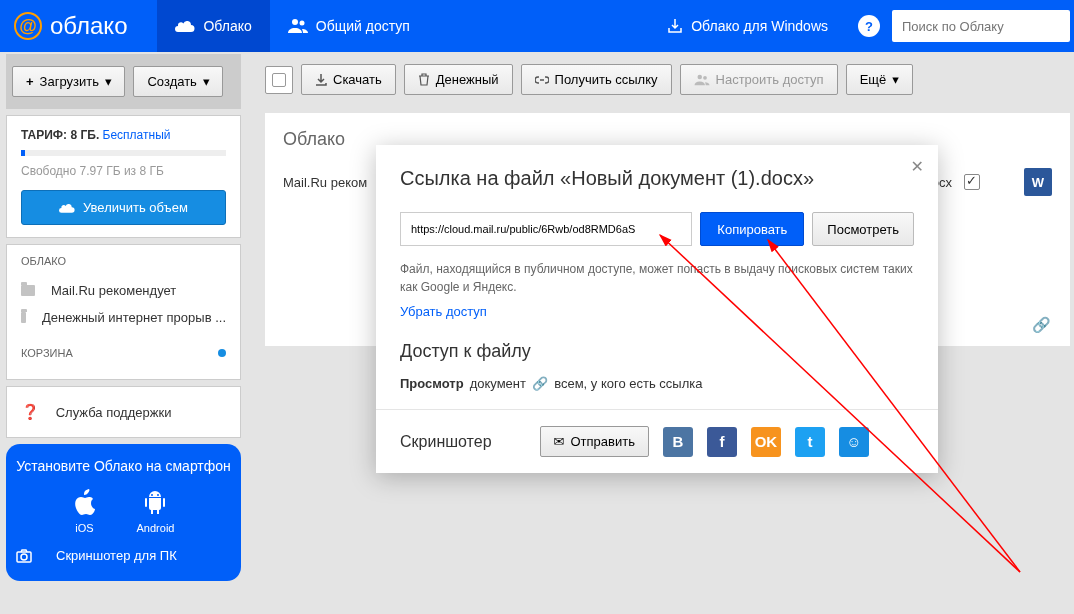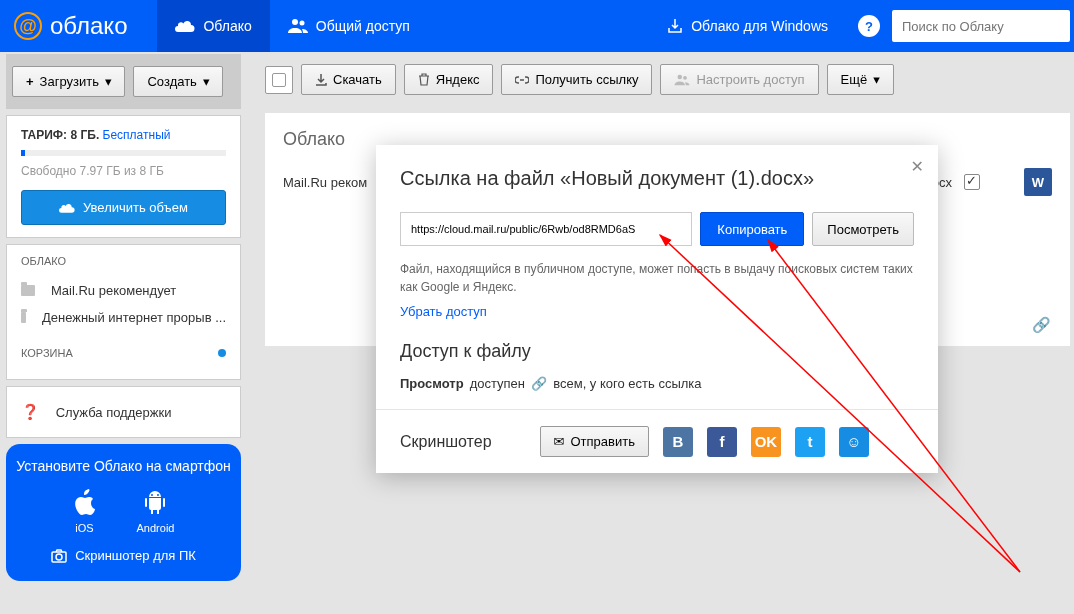--- a/index.html
+++ b/index.html
@@ -21,21 +21,21 @@
 .tariff-bar::before{content:"";position:absolute;left:0;top:0;width:4px;height:6px;background:#005ff9;}
 .btn-primary{background:#168de2;border:1px solid #0d6fb8;color:#fff;width:100%;padding:9px;border-radius:3px;cursor:pointer;font-size:13px;display:flex;align-items:center;justify-content:center;gap:8px;}
 .sb-section{background:#fff;padding:10px 14px;margin:6px;border:1px solid #ccc;}
 .sb-h{font-size:11px;color:#666;margin-bottom:10px;display:flex;justify-content:space-between;align-items:center;}
 .sb-item{padding:6px 0;font-size:13px;color:#333;cursor:pointer;display:flex;align-items:center;gap:16px;white-space:nowrap;overflow:hidden;text-overflow:ellipsis;}
 .fld-ic{width:14px;height:11px;background:#c3c3c3;border-radius:1px;display:inline-block;position:relative;}
 .fld-ic::before{content:"";position:absolute;top:-3px;left:0;width:6px;height:3px;background:#c3c3c3;border-radius:1px 1px 0 0;}
 .sb-promo{background:#005ff9;color:#fff;margin:6px;text-align:center;padding:14px 10px 18px;border-radius:14px;}
 .promo-os{display:flex;justify-content:center;gap:40px;margin-top:14px;}
 .promo-os div{display:flex;flex-direction:column;align-items:center;gap:6px;font-size:11px;}
-.promo-link{color:#fff;margin-top:14px;display:flex;align-items:center;justify-content:center;gap:8px;font-size:13px;}
+.promo-link{color:#fff;margin-top:14px;display:flex;align-items:center;gap:24px;font-size:13px;}
 .main{position:absolute;left:253px;top:52px;right:0;}
 .toolbar{padding:12px 12px;display:flex;gap:8px;align-items:center;}
 .chk{width:28px;height:28px;border:1px solid #999;background:#fff;border-radius:2px;display:flex;align-items:center;justify-content:center;}
 .chk-inner{width:14px;height:14px;border:1px solid #999;border-radius:2px;}
 .content{background:#fff;margin:6px 4px 0 12px;padding:16px 18px;}
 .crumb{font-size:18px;color:#666;margin-bottom:18px;}
 .chk2{width:16px;height:16px;border:1px solid #888;border-radius:2px;}
 .chk2.on{background:#fff;position:relative;}
 .chk2.on::after{content:"✓";position:absolute;top:-2px;left:1px;color:#333;font-size:13px;}
 .modal{position:absolute;left:376px;top:145px;width:562px;background:#fff;box-shadow:0 4px 24px rgba(0,0,0,0.25);z-index:10;}
@@ -172,21 +172,21 @@
     <button class="btn">
         <svg width="12" height="12" viewBox="0 0 12 12" fill="#555">
           <path d="M6 0v7M3 5l3 3 3-3M1 11h10v-2" stroke="#555" stroke-width="1.5" fill="none"></path>
         </svg>
         <span>Скачать</span>
       </button>
     <button class="btn">
         <svg width="12" height="13" viewBox="0 0 12 13" fill="#555">
           <path d="M1 3h10M4 3V1h4v2M2 3l1 9h6l1-9" stroke="#555" stroke-width="1.2" fill="none"></path>
         </svg>
-        <span>Яндекс</span>
+        <span>Денежный</span>
       </button>
     <button class="btn">
         <svg width="14" height="12" viewBox="0 0 14 12" fill="none" stroke="#555" stroke-width="1.5">
           <path d="M5 6h4M4 9H3a3 3 0 010-6h1m6 0h1a3 3 0 010 6h-1"></path>
         </svg>
         <span>Получить ссылку</span>
       </button>
     <button class="btn" style="color:#999">
         <svg width="16" height="12" viewBox="0 0 20 16" fill="#bbb">
           <circle cx="7" cy="4" r="3"></circle>
@@ -225,21 +225,21 @@
     <div class="modal-row">
       <input class="modal-input" value="https://cloud.mail.ru/public/6Rwb/od8RMD6aS" style="">
       <button class="btn-blue">Копировать</button>
       <button class="btn-gray">Посмотреть</button>
     </div>
     <div class="modal-note">Файл, находящийся в публичном доступе, может попасть в выдачу поисковых систем таких как Google и Яндекс.</div>
     <a class="link">Убрать доступ</a>
     <div class="modal-sub">Доступ к файлу</div>
     <div class="access-row">
       <b>Просмотр</b>
-      <span>доступен</span>
+      <span>документ</span>
       <span style="color:#45b649">🔗</span>
       <span>всем, у кого есть ссылка</span>
     </div>
   </div>
   <div class="modal-footer">
     <span class="share-label">Скриншотер</span>
     <div class="spacer" style="flex:0 0 20px"></div>
     <button class="btn">
         <span>✉</span>
         <span>Отправить</span>

